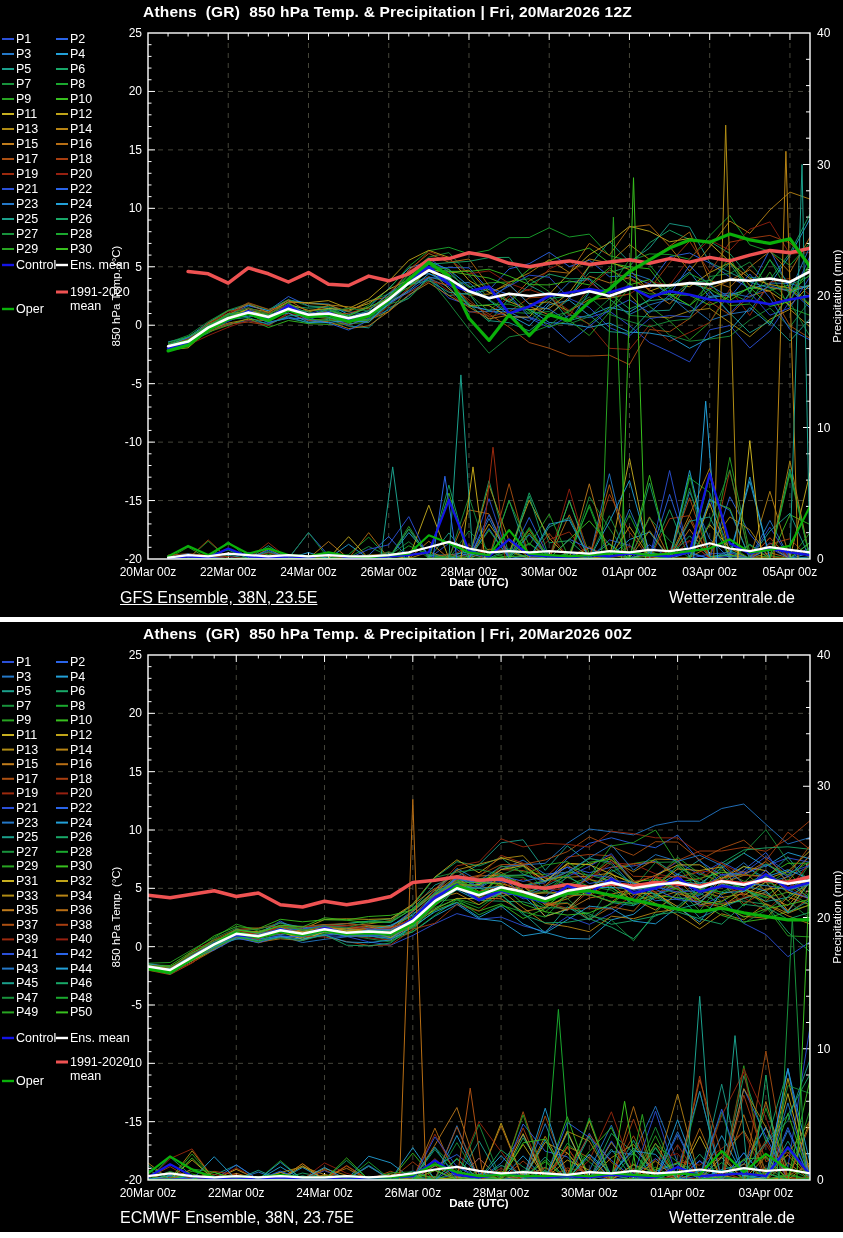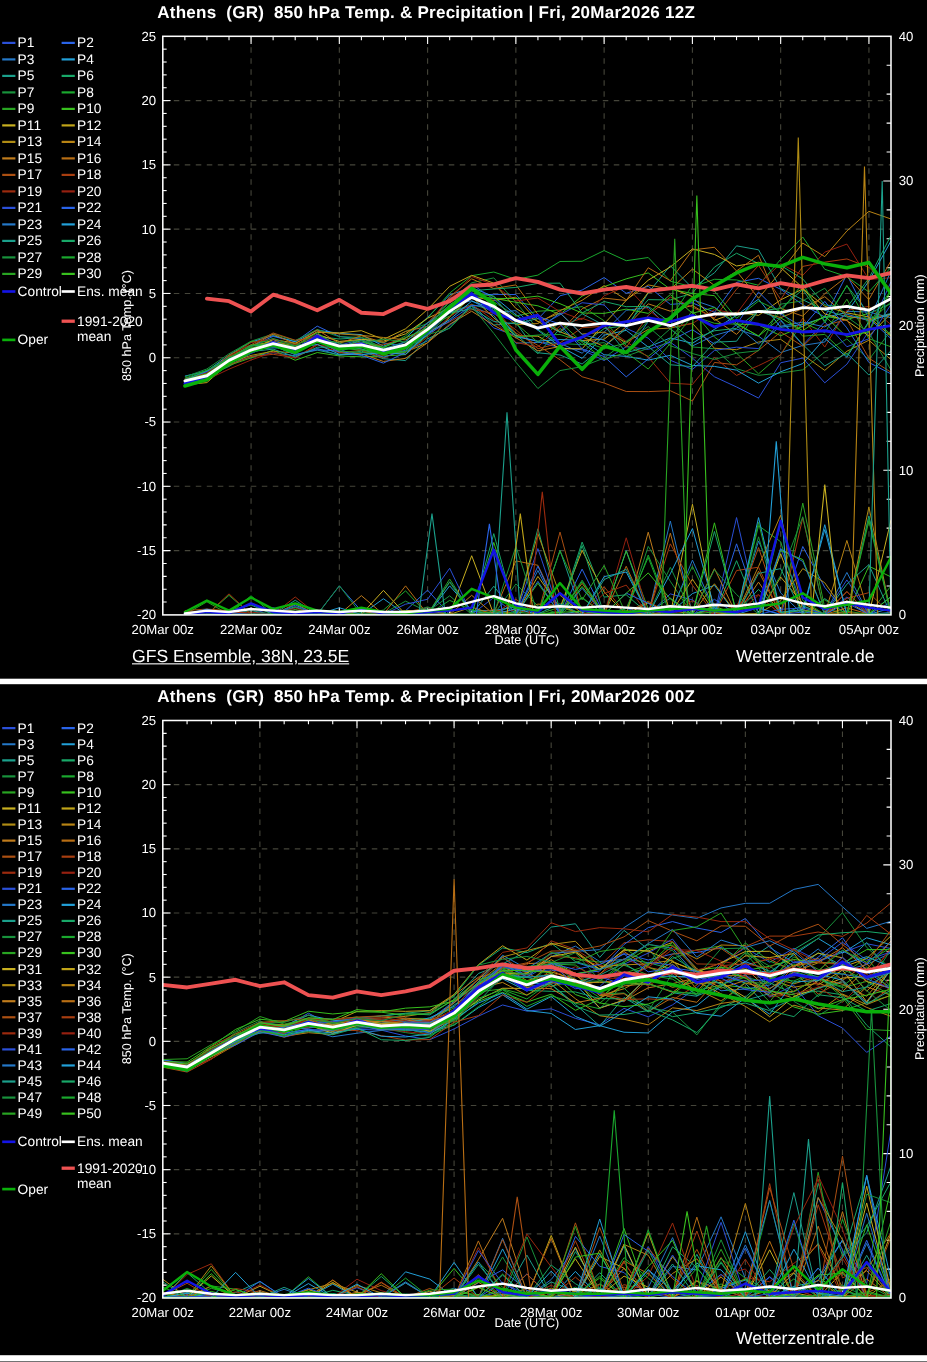--- a/index.html
+++ b/index.html
@@ -2,21 +2,21 @@
 <html><head>
 <meta charset="utf-8">
 <style>
   html,body{margin:0;padding:0;background:#000;}
   #stage{position:relative;width:843px;height:1238px;background:#000;overflow:hidden;
          font-family:"Liberation Sans",sans-serif;color:#fff;}
   .panel{position:absolute;left:0;width:843px;}
   .sep{position:absolute;left:0;width:843px;background:#fff;}
   .chart-title{position:absolute;left:143px;width:620px;text-align:left;top:3px;
       font-size:15.5px;font-weight:bold;white-space:pre;letter-spacing:.2px;}
-  .xlab{position:absolute;left:379px;width:200px;text-align:center;font-size:11.5px;}
+  .xlab{position:absolute;left:379px;width:200px;text-align:center;font-size:11.5px;font-weight:bold;}
   .footer-left{position:absolute;left:120px;font-size:16px;}
   .footer-right{position:absolute;right:48px;font-size:16px;text-align:right;}
   .ylab{position:absolute;white-space:nowrap;font-size:11.5px;transform:translate(-50%,-50%) rotate(-90deg);}
   svg{position:absolute;left:0;top:0;}
   svg text{font-family:"Liberation Sans",sans-serif;fill:#fff;}
 </style>
 </head>
 <body>
 
 <div id="stage">
@@ -774,17 +774,18 @@
           <text x="70" y="444">1991-2020</text>
           <text x="70" y="458">mean</text>
           <line x1="2" y1="459" x2="14" y2="459" stroke="#0ab00a" stroke-width="2.4"></line>
           <text x="16" y="463">Oper</text>
         </g>
       </svg>
     <div class="chart-title">Athens  (GR)  850 hPa Temp. &amp; Precipitation | Fri, 20Mar2026 00Z</div>
     <div class="ylab" style="left:116px;top:295px;">850 hPa Temp. (°C)</div>
     <div class="ylab" style="left:837px;top:295px;">Precipitation (mm)</div>
     <div class="xlab" style="top:575px;">Date (UTC)</div>
+    <div class="footer-left" style="top:587px;">ECMWF Ensemble, 38N, 23.75E</div>
     <div class="footer-right" style="top:587px;">Wetterzentrale.de</div>
   </div>
 
   <div class="sep" style="top:1232px;height:6px;"></div>
 </div>
 
 </body></html>

